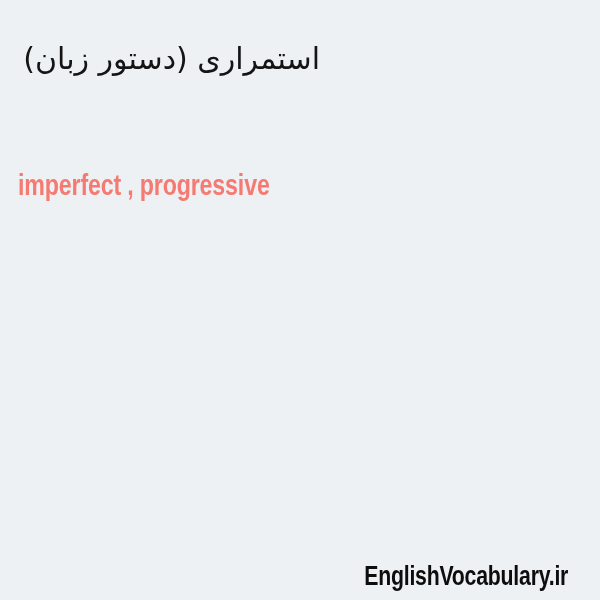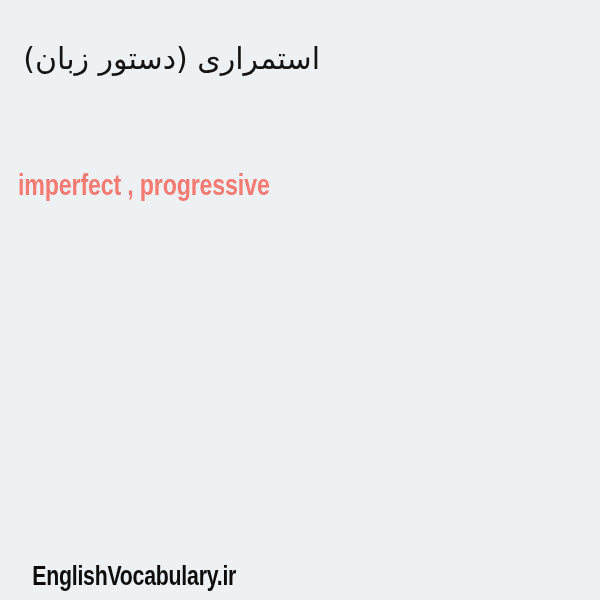--- a/index.html
+++ b/index.html
@@ -58,21 +58,21 @@
     transform-origin: left center;
   }
 
   
   .footer {
     position: absolute;
     left: 0;
     right: 0;
     top: 560px;
     direction: ltr;
-    text-align: left;
+    text-align: right;
   }
 
   .brand {
     display: inline-block;
     font-family: "Liberation Sans Narrow", "Liberation Sans", sans-serif;
     font-size: 28px;
     font-weight: 700;
     letter-spacing: -0.3px;
     line-height: 32px;
     color: #0d0d0d;

